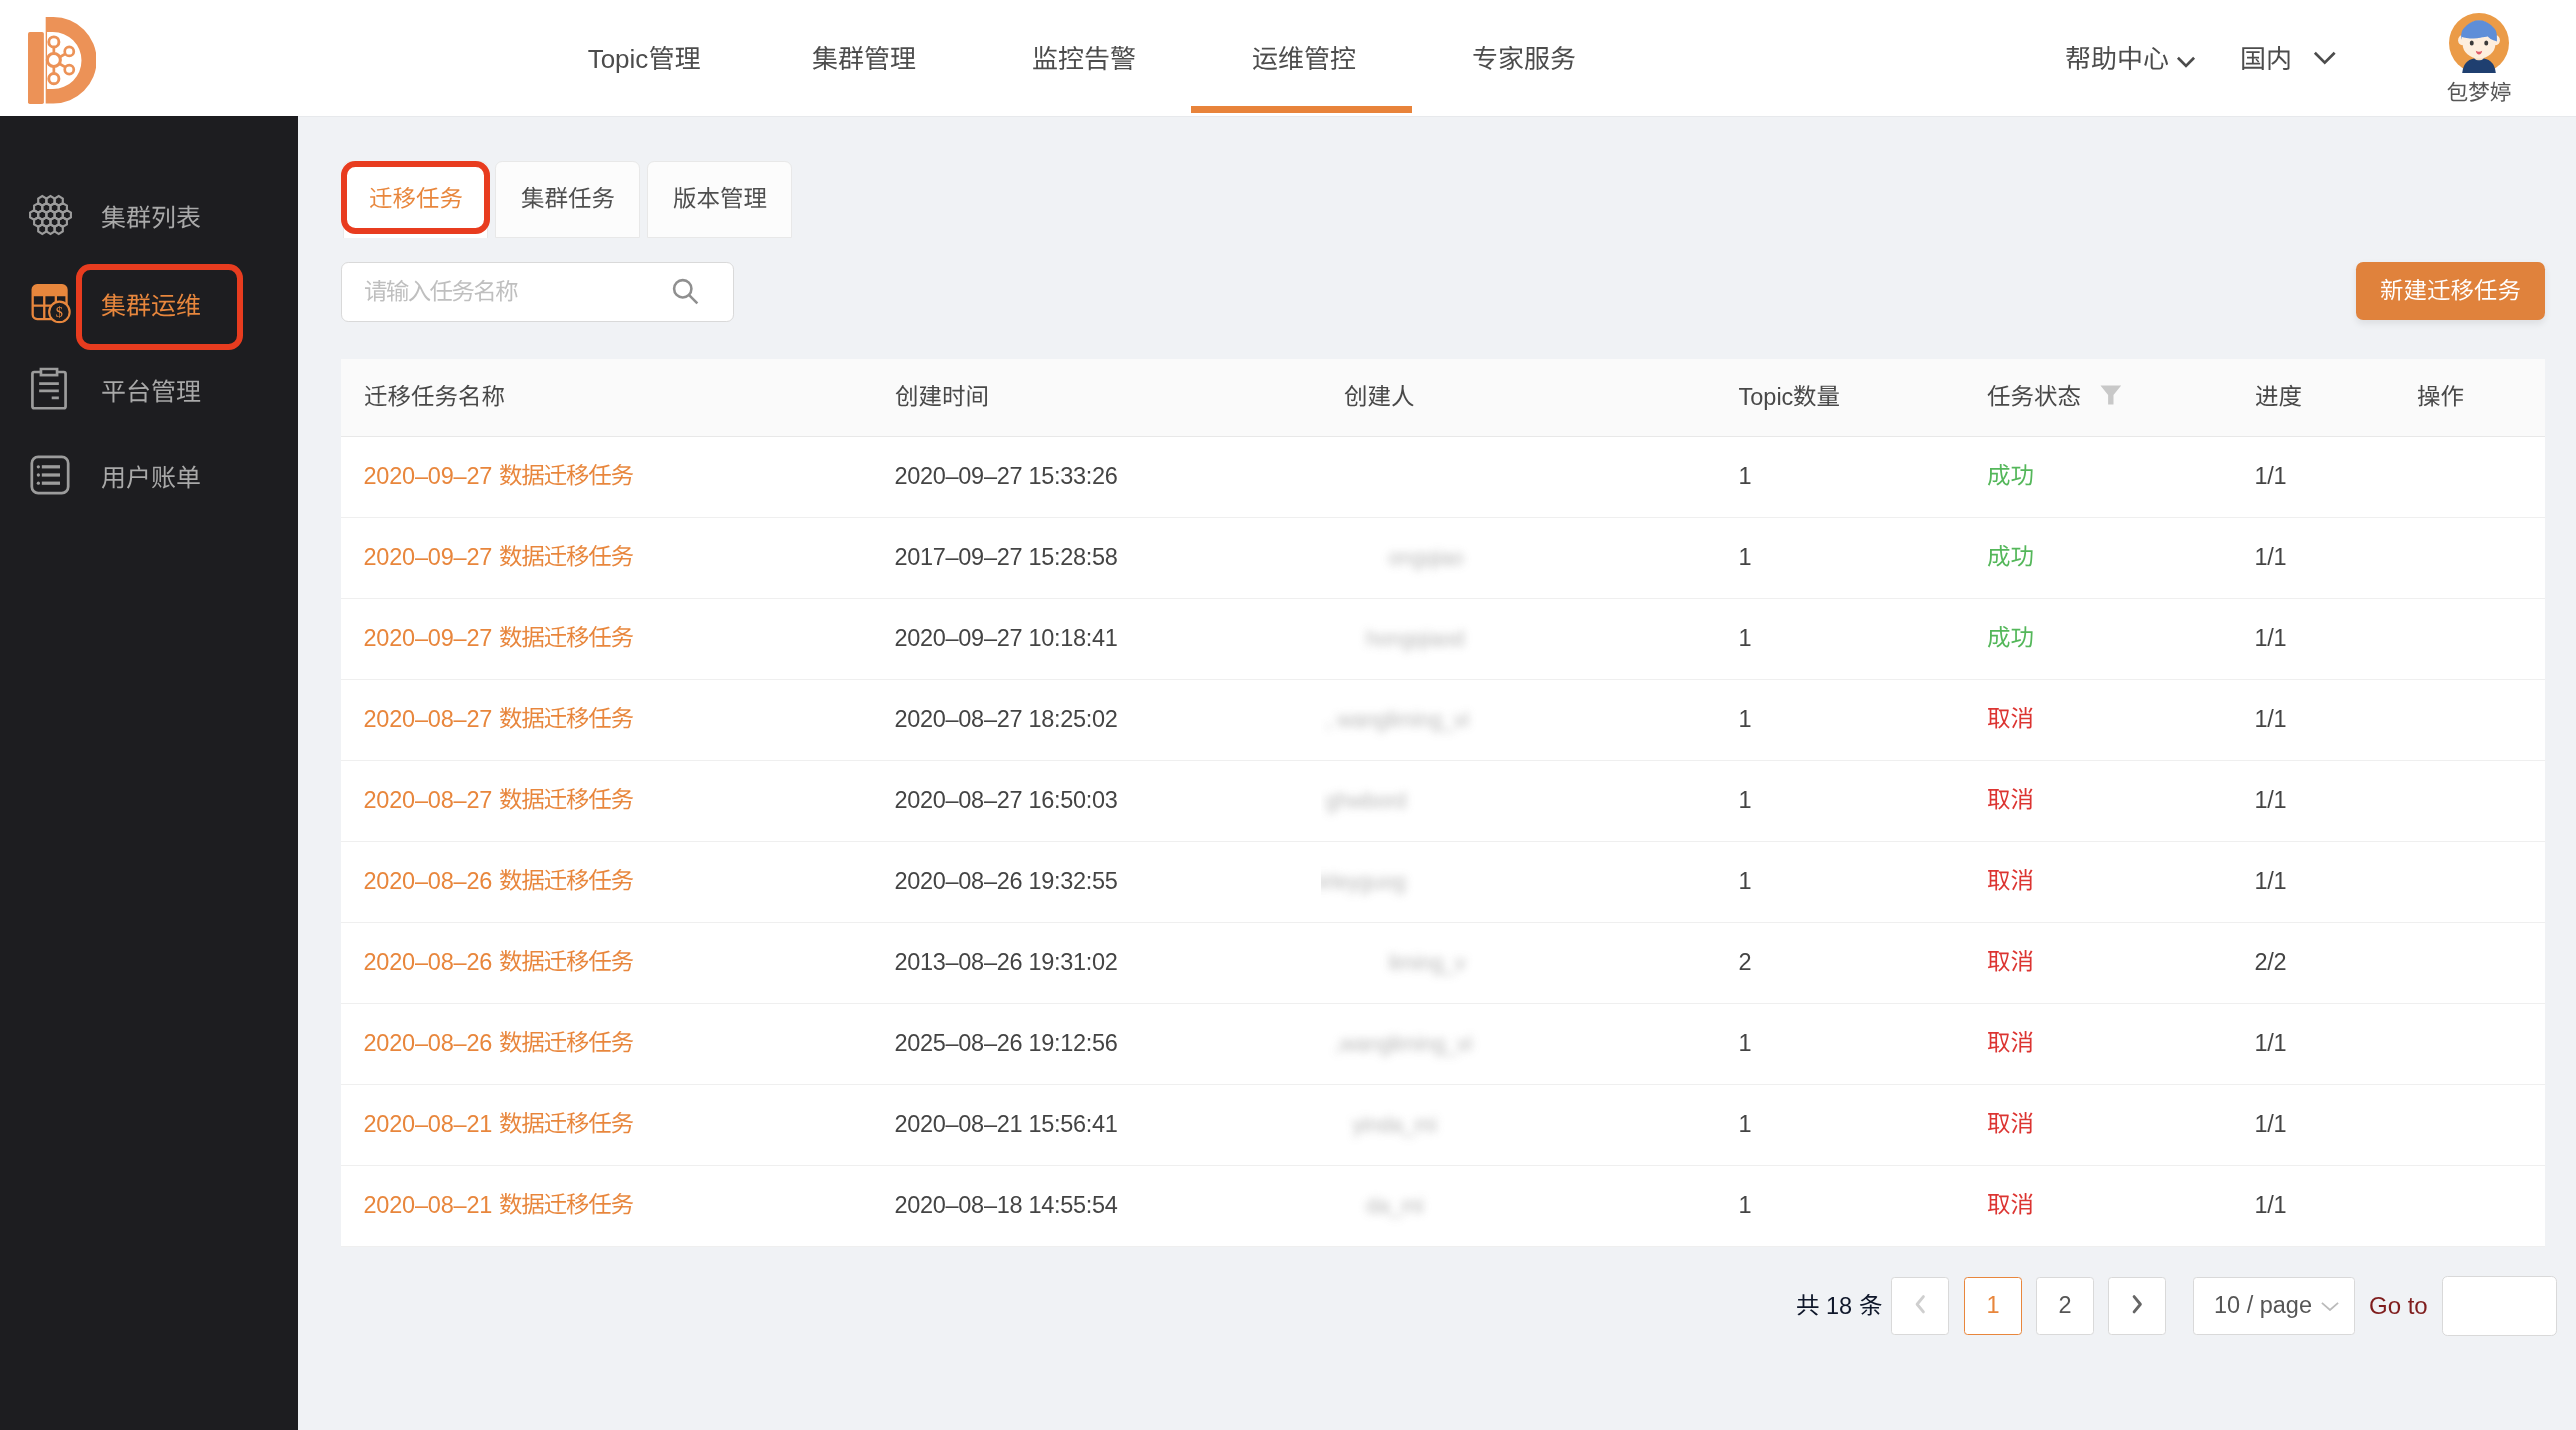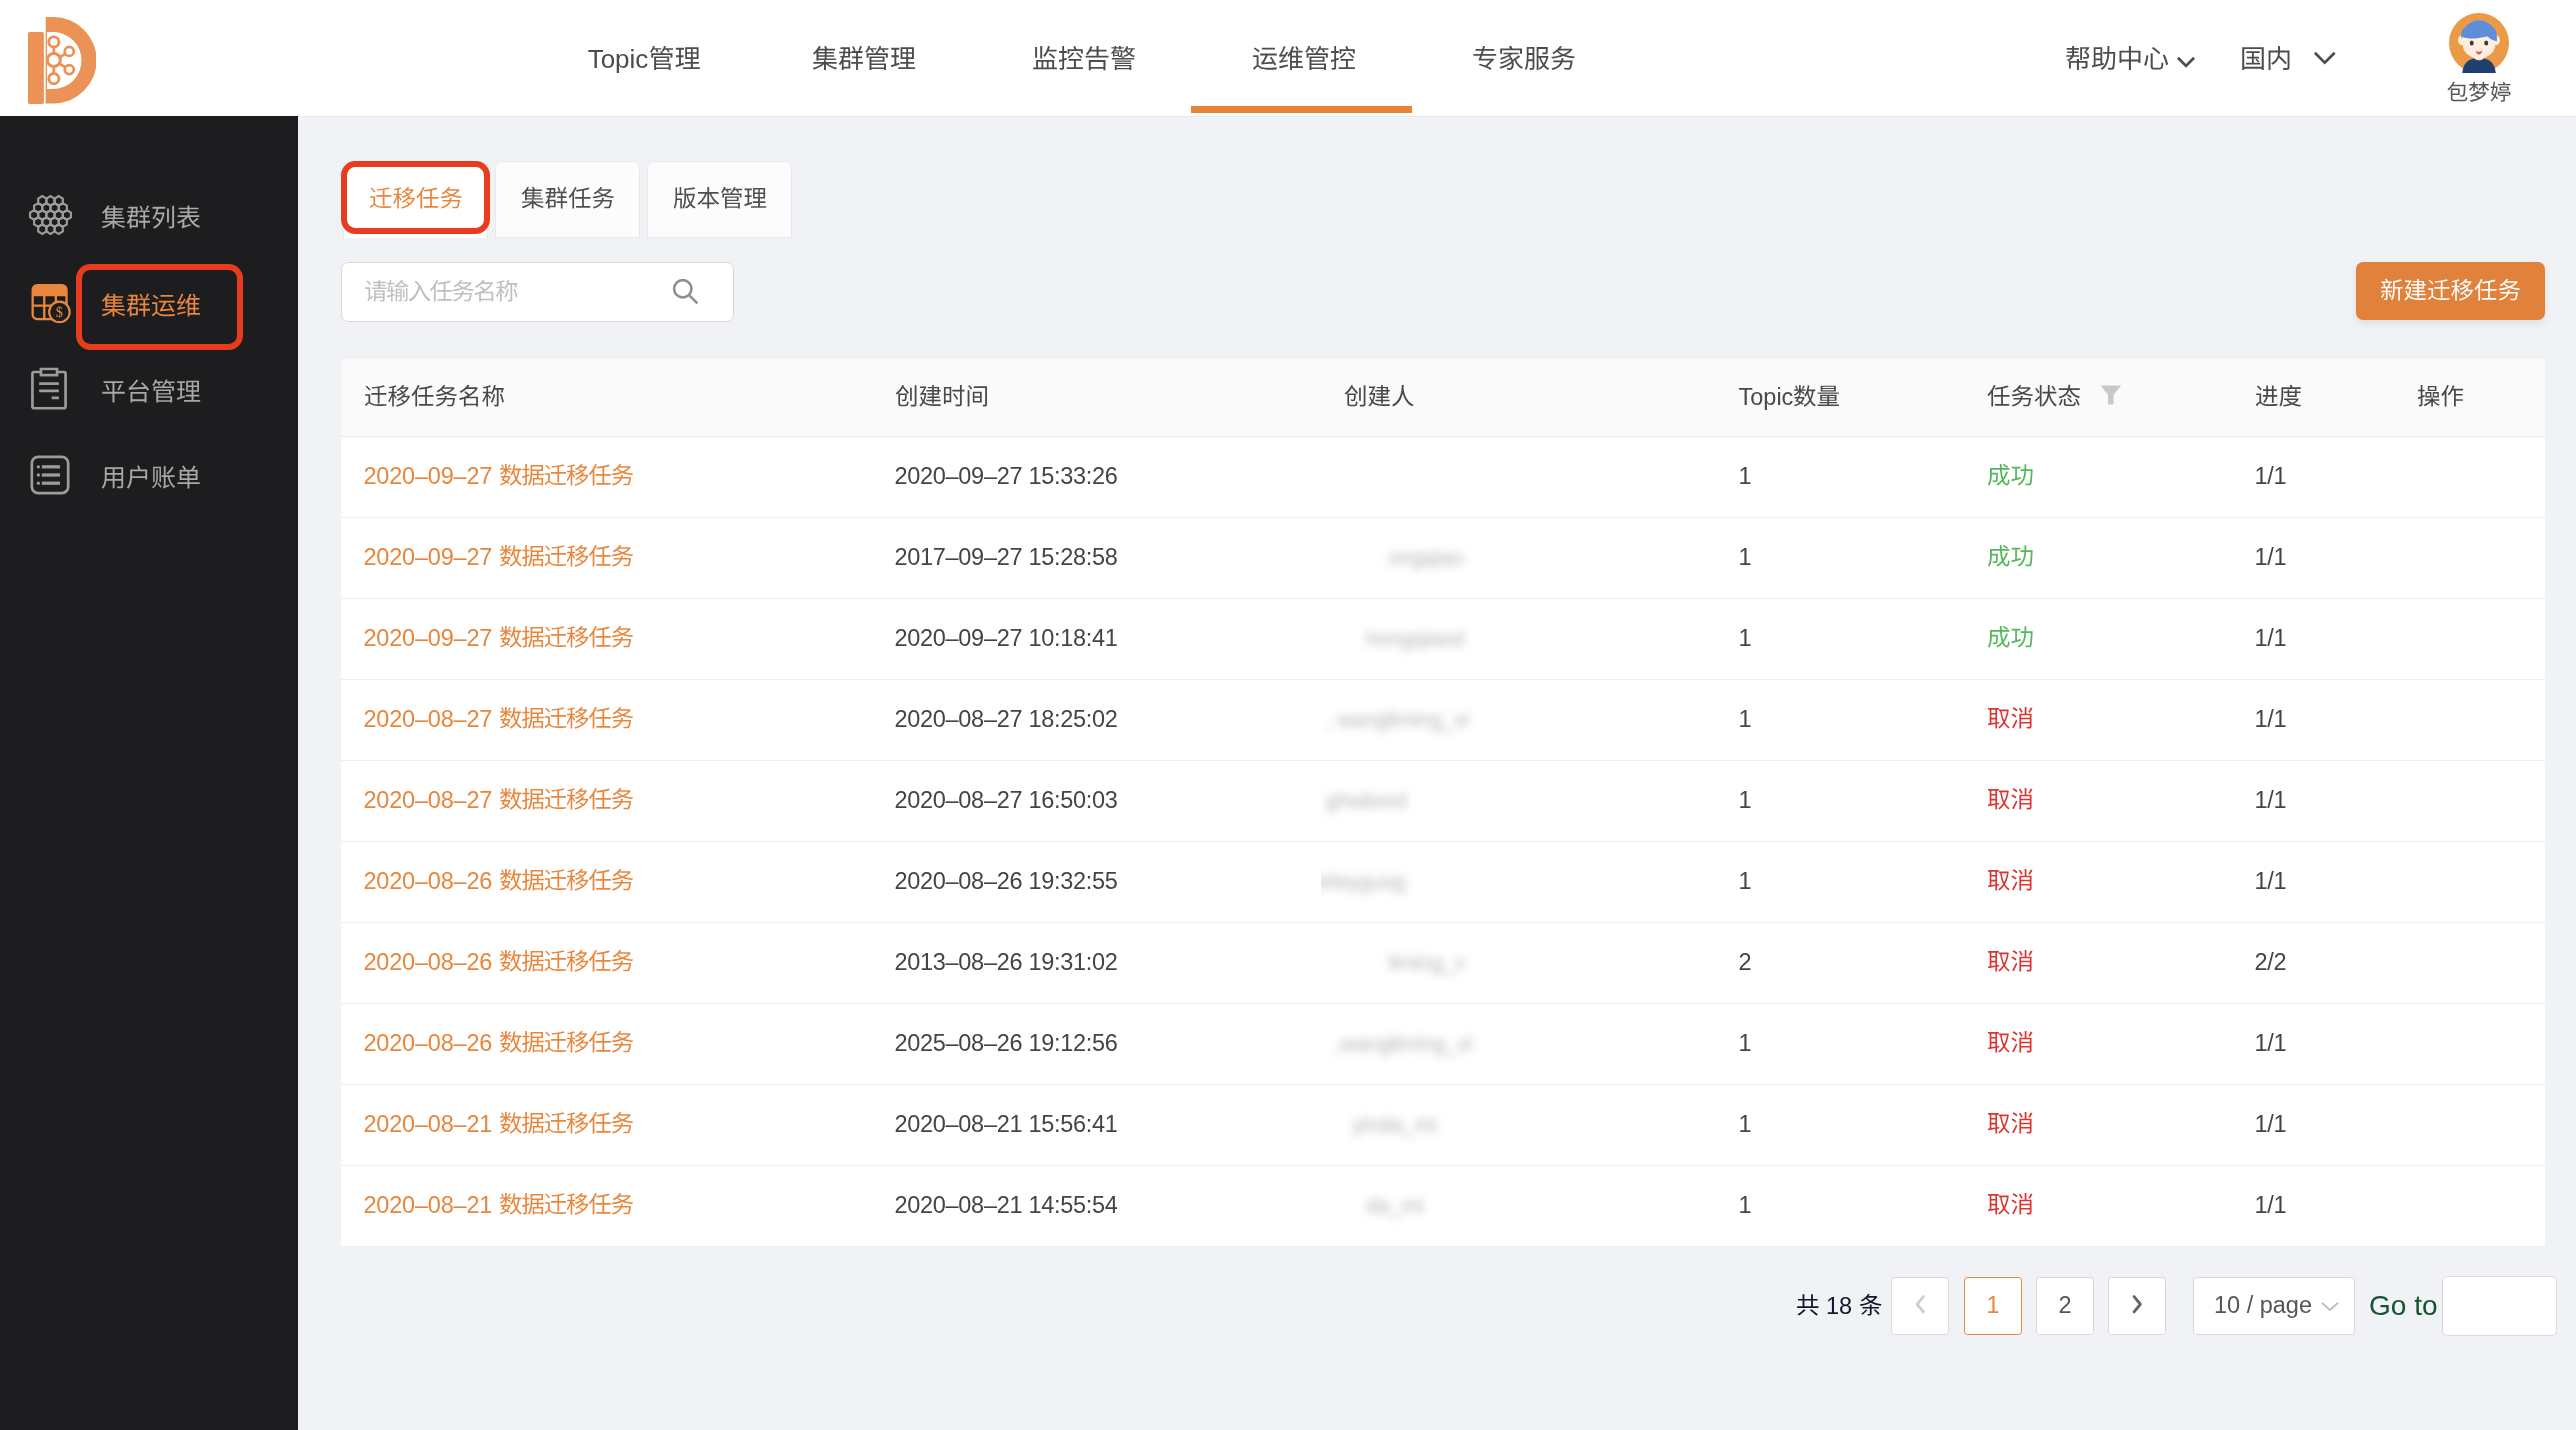--- a/index.html
+++ b/index.html
@@ -33,21 +33,21 @@
 #tbl td{letter-spacing:-0.3px}
 .grn{color:#54b75a}
 .red{color:#dc3431}
 .blur{color:#a6a6a6;filter:blur(4.5px);font-size:21.6px;opacity:.8}
 .pg{position:absolute;top:1277px;height:58px;background:#fff;border:1.8px solid #d9d9d9;border-radius:3.6px;text-align:center;font-size:23.5px;color:#555}
 .pg.num{width:58px;line-height:54px}
 .pg svg{vertical-align:middle;margin-top:-5.4px}
 #ptotal{position:absolute;left:1796px;top:1277px;line-height:58px;font-size:23.5px;color:#0f172a}
 #psel{position:absolute;left:2193px;top:1277px;width:162px;height:58px;background:#fff;border:1.8px solid #d9d9d9;border-radius:3.6px;font-size:23.5px;color:#555;line-height:54px;padding-left:20px}
 #psel .sc{position:absolute;right:14.4px;top:22.5px;line-height:0}
-#goto{position:absolute;left:2369px;top:1277px;line-height:58px;font-size:28px;color:#14532d}
+#goto{position:absolute;left:2369px;top:1277px;line-height:58px;font-size:24px;color:#7f1d1d}
 #ginp{position:absolute;left:2442px;top:1276px;width:115px;height:60px;background:#fff;border:1.8px solid #d9d9d9;border-radius:5.4px}
 </style></head><body>
 <svg width="0" height="0" style="position:absolute">
     <defs>
       <path id="g0" d="M425 -842 393 -728H137V-657H372L335 -538H56V-465H311C288 -397 266 -334 246 -283H712C655 -225 582 -153 515 -91C442 -118 366 -143 300 -161L257 -106C411 -60 609 21 708 81L753 17C711 -8 654 -35 590 -61C682 -150 784 -249 856 -324L799 -358L786 -353H350L388 -465H929V-538H412L450 -657H857V-728H471L502 -832Z"></path>
       <path id="g1" d="M458 -840V-661H96V-186H171V-248H458V79H537V-248H825V-191H902V-661H537V-840ZM171 -322V-588H458V-322ZM825 -322H537V-588H825Z"></path>
       <path id="g2" d="M457 -837C454 -683 460 -194 43 17C66 33 90 57 104 76C349 -55 455 -279 502 -480C551 -293 659 -46 910 72C922 51 944 25 965 9C611 -150 549 -569 534 -689C539 -749 540 -800 541 -837Z"></path>
       <path id="g3" d="M343 -31V41H944V-31H677V-340H960V-412H677V-691C767 -708 852 -729 920 -752L864 -815C741 -770 523 -731 337 -706C345 -689 356 -661 359 -643C437 -652 520 -663 601 -677V-412H304V-340H601V-31ZM295 -840C232 -683 130 -529 22 -431C36 -413 60 -374 68 -356C108 -395 148 -441 186 -492V80H260V-603C301 -671 338 -744 367 -817Z"></path>
       <path id="g4" d="M526 -828C476 -681 395 -536 305 -442C322 -430 351 -404 363 -391C414 -447 463 -520 506 -601H575V79H651V-164H952V-235H651V-387H939V-456H651V-601H962V-673H542C563 -717 582 -763 598 -809ZM285 -836C229 -684 135 -534 36 -437C50 -420 72 -379 80 -362C114 -397 147 -437 179 -481V78H254V-599C293 -667 329 -741 357 -814Z"></path>
       <path id="g5" d="M295 -755C361 -709 412 -653 456 -591C391 -306 266 -103 41 13C61 27 96 58 110 73C313 -45 441 -229 517 -491C627 -289 698 -58 927 70C931 46 951 6 964 -15C631 -214 661 -590 341 -819Z"></path>
@@ -542,21 +542,21 @@
       </tr>
       <tr>
         <td><span class="lnk">2020–08–21 <svg class="z" style="width:5.700em" viewBox="0 -880 5700 1000">
               <use href="#g33" x="0"></use>
               <use href="#g30" x="950"></use>
               <use href="#g56" x="1900"></use>
               <use href="#g47" x="2850"></use>
               <use href="#g3" x="3800"></use>
               <use href="#g11" x="4750"></use>
             </svg></span></td>
-        <td>2020–08–21 14:55:54</td>
+        <td>2020–08–18 14:55:54</td>
         <td><span class="blur" style="margin-left:22.5px">da_mi</span></td>
         <td>1</td>
         <td><span class="red"><svg class="z" style="width:2.000em" viewBox="0 -880 2000 1000">
               <use href="#g15" x="0"></use>
               <use href="#g40" x="1000"></use>
             </svg></span></td>
         <td>1/1</td>
         <td></td>
       </tr>
 </tbody>

